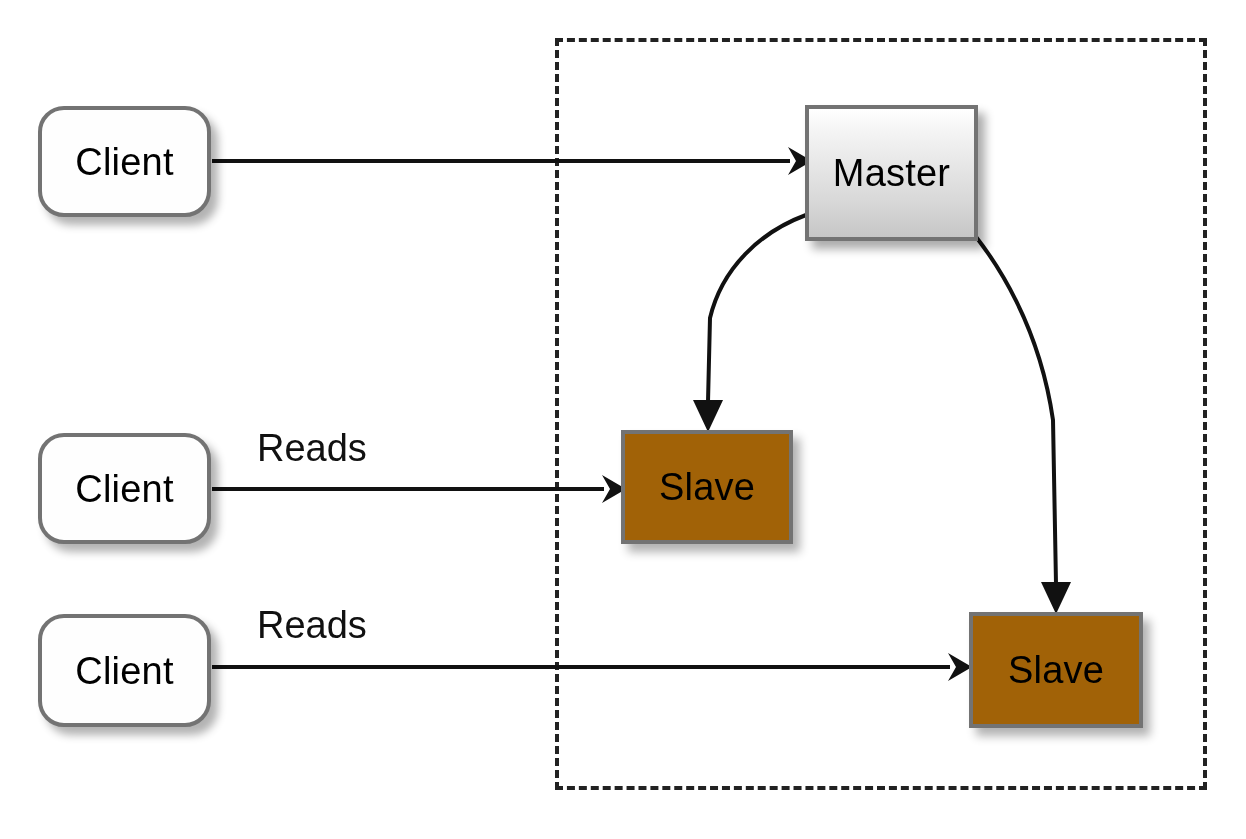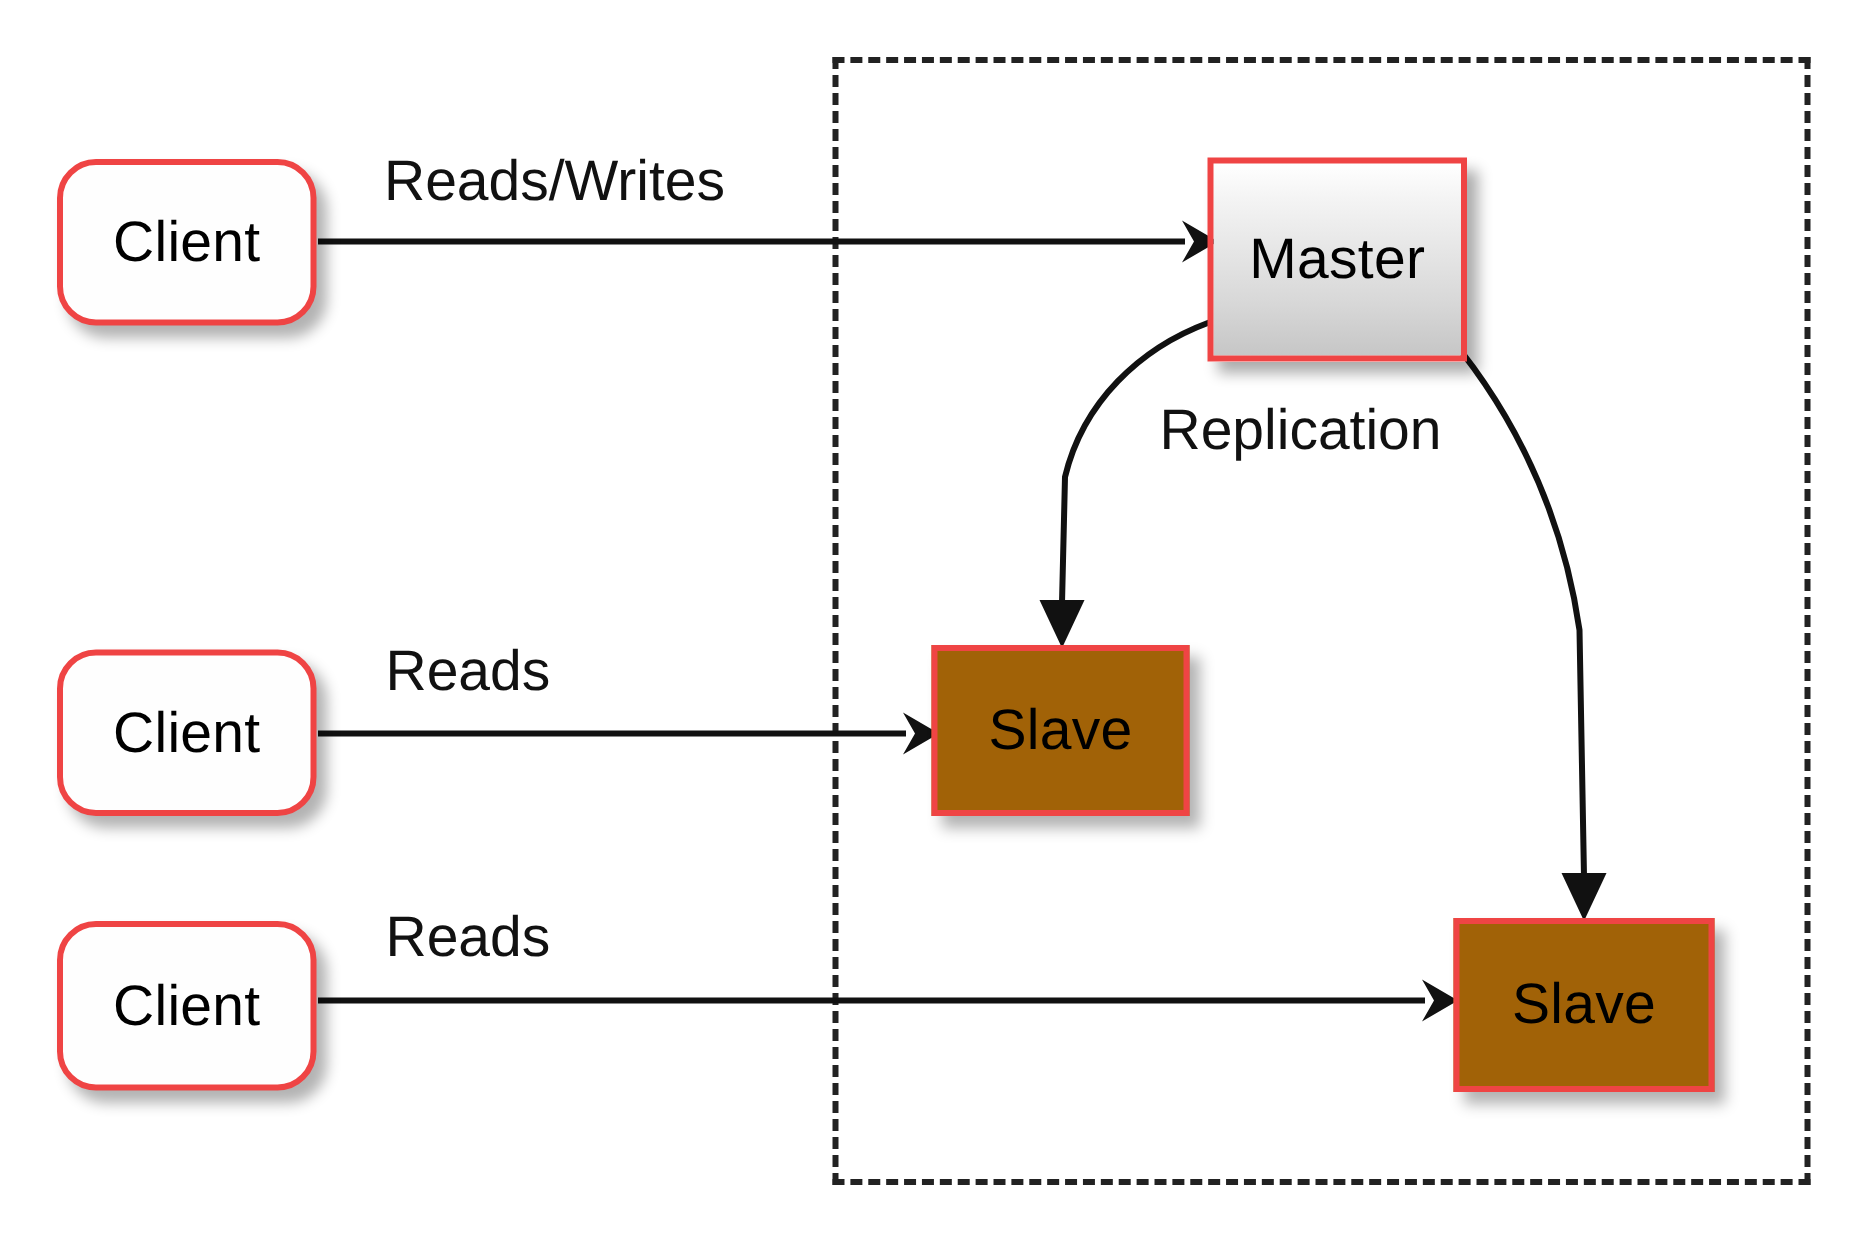--- a/index.html
+++ b/index.html
@@ -24,21 +24,21 @@
     border: 4px dashed #222222;
     background: transparent;
   }
   
   .node {
     position: absolute;
     box-sizing: border-box;
     display: flex;
     align-items: center;
     justify-content: center;
-    border: 4px solid #ef4444;
+    border: 4px solid #737373;
     color: #000000;
     font-size: 38px;
     line-height: 1;
     letter-spacing: 0.2px;
     z-index: 3;
   }
   .node.client {
     background: #fefefe;
     border-radius: 26px;
     box-shadow: 7px 8px 9px rgba(0,0,0,0.30);
@@ -134,21 +134,19 @@
   </div>
 
   <div class="node slave" style="left:621px; top:430px; width:172px; height:114px;">
     <span>Slave</span>
   </div>
 
   <div class="node slave" style="left:969px; top:612px; width:174px; height:116px;">
     <span>Slave</span>
   </div>
 
-  <div class="edge-label" style="left:256px; top:102px;">Reads/Writes</div>
 
   <div class="edge-label" style="left:257px; top:429px;">Reads</div>
 
   <div class="edge-label" style="left:257px; top:606px;">Reads</div>
 
-  <div class="edge-label" style="left:773px; top:268px;">Replication</div>
 
 </div>
 
 </body></html>

